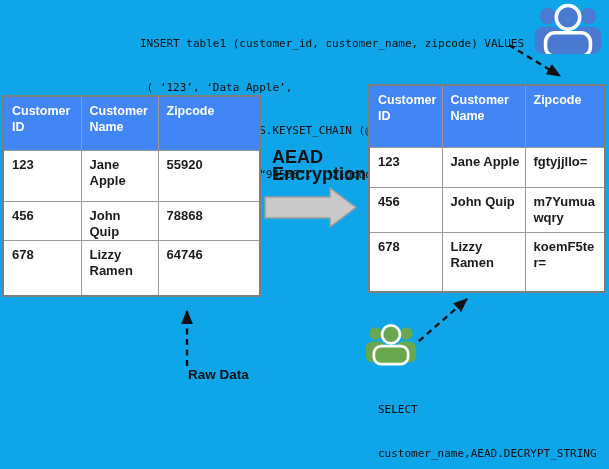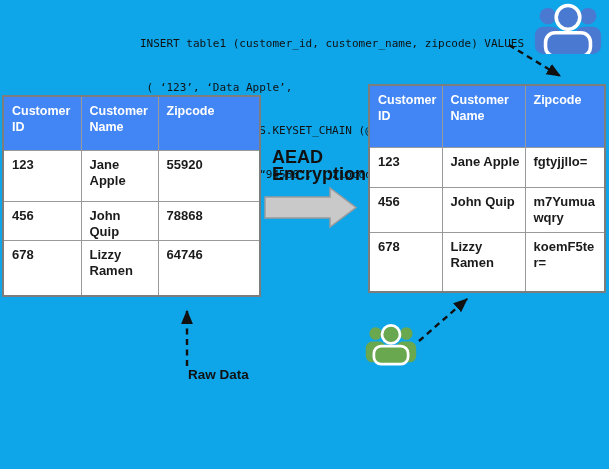--- a/index.html
+++ b/index.html
@@ -122,20 +122,22 @@
         <rect x="2" y="21" width="22" height="23" rx="7"></rect>
         <circle cx="47" cy="12" r="7"></circle>
         <rect x="36" y="21" width="22" height="23" rx="7"></rect>
         <circle cx="30" cy="13" r="10" stroke="#ffffff" stroke-width="3"></circle>
         <rect x="11" y="26" width="38" height="20" rx="8" stroke="#ffffff" stroke-width="3"></rect>
       </g>
     </svg>
   </div>
 
   <div id="select-sql" class="code">
+    <div>SELECT</div>
+    <div>customer_name,AEAD.DECRYPT_STRING</div>
     
     
     
     
   </div>
 
   <div id="rawdata-label" class="label">Raw Data</div>
 
   <svg id="arrow-layer" width="609" height="469" viewBox="0 0 609 469">
     <defs>

